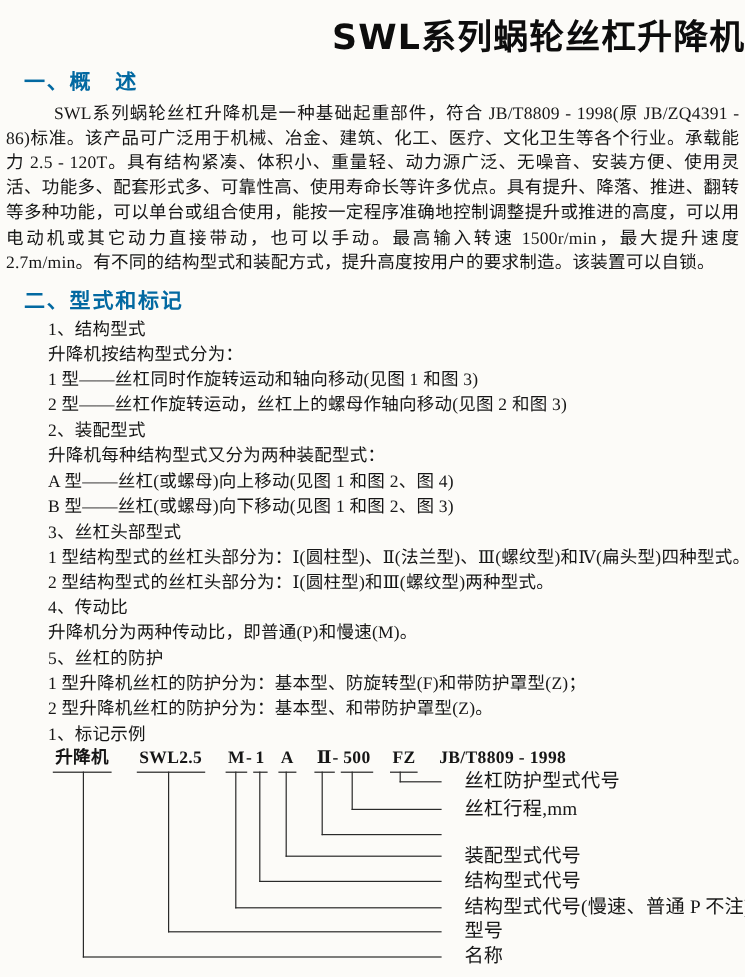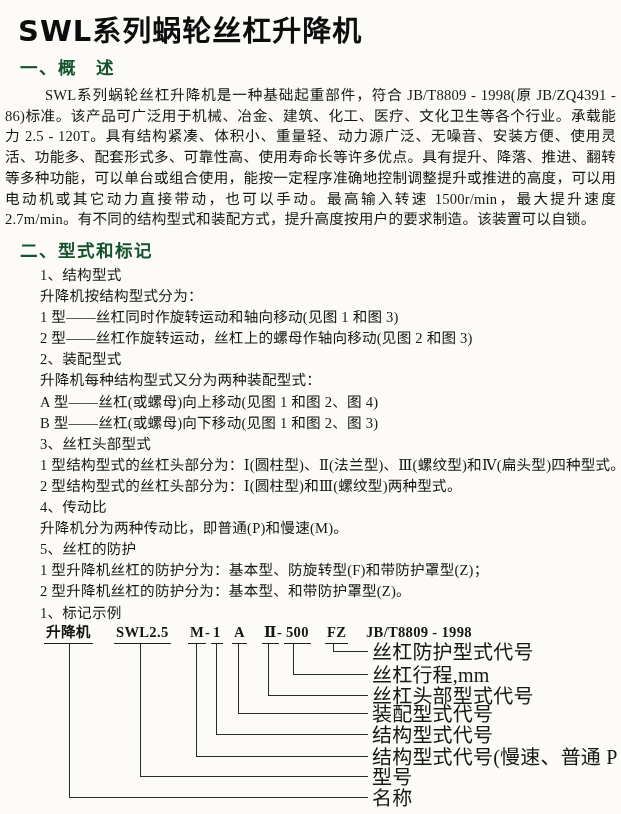--- a/index.html
+++ b/index.html
@@ -8,32 +8,31 @@
     position:relative;
     background:#fcfbf8;
     color:#161616;
     font-family:"Liberation Serif","DejaVu Serif",serif;
     overflow:hidden;
   }
   .page { position:absolute; inset:0; }
 
   .doc-title {
     position:absolute; top:7px; left:0; width:100%;
-    text-align:left;
+    text-align:right;
     font-family:"DejaVu Sans","Liberation Sans",sans-serif;
     font-size:29px; font-weight:900; letter-spacing:1px;
     color:#0d0d0d;
-    padding-left:18px;
   }
 
   .sec-heading {
     position:absolute; left:20px;
     font-family:"DejaVu Sans","Liberation Sans",sans-serif;
     font-size:17.5px; font-weight:bold; letter-spacing:1.5px;
-    color:#14532d;
+    color:#0369a1;
     text-align:right;
   }
   #overview-heading { top:54px; }
   #types-heading   { top:237px; }
 
   .overview-body {
     position:absolute; left:5px; top:85px; width:611px;
     font-size:14.6px; line-height:20.7px;
     font-weight:500; text-align:justify;
     text-indent:40px;
@@ -55,22 +54,22 @@
     line-height:17px;
     padding:0 2px 2px 2px;
   }
   .code.u { border-bottom:1.6px solid #222; }
   .conn {
     position:absolute; top:23px;
     border-left:1.6px solid #2a2a2a;
     border-bottom:1.6px solid #2a2a2a;
   }
   .callout {
-    position:absolute; left:372px;
-    font-size:20px; font-weight:500; line-height:20px;
+    position:absolute; left:387px;
+    font-size:16px; font-weight:500; line-height:20px;
     letter-spacing:0.2px; white-space:nowrap;
   }
 
   
   #code-name       { left:44px;  }
   #code-model      { left:114px; }
   #code-ratio      { left:188px; }
   #code-dash1      { left:203px; }
   #code-structure  { left:211px; }
   #code-assembly   { left:232px; }
@@ -151,21 +150,20 @@
     <div class="conn" id="conn-travel"></div>
     <div class="conn" id="conn-head"></div>
     <div class="conn" id="conn-assembly"></div>
     <div class="conn" id="conn-structure"></div>
     <div class="conn" id="conn-ratio"></div>
     <div class="conn" id="conn-model"></div>
     <div class="conn" id="conn-name"></div>
 
     <div class="callout" id="callout-0">丝杠防护型式代号</div>
     <div class="callout" id="callout-1">丝杠行程,mm</div>
-    <div class="callout" id="callout-2">丝杠头部型式代号</div>
     <div class="callout" id="callout-3">装配型式代号</div>
     <div class="callout" id="callout-4">结构型式代号</div>
     <div class="callout" id="callout-5">结构型式代号(慢速、普通 P 不注)</div>
     <div class="callout" id="callout-6">型号</div>
     <div class="callout" id="callout-7">名称</div>
   </div>
 
 </div>
 
 </body></html>

